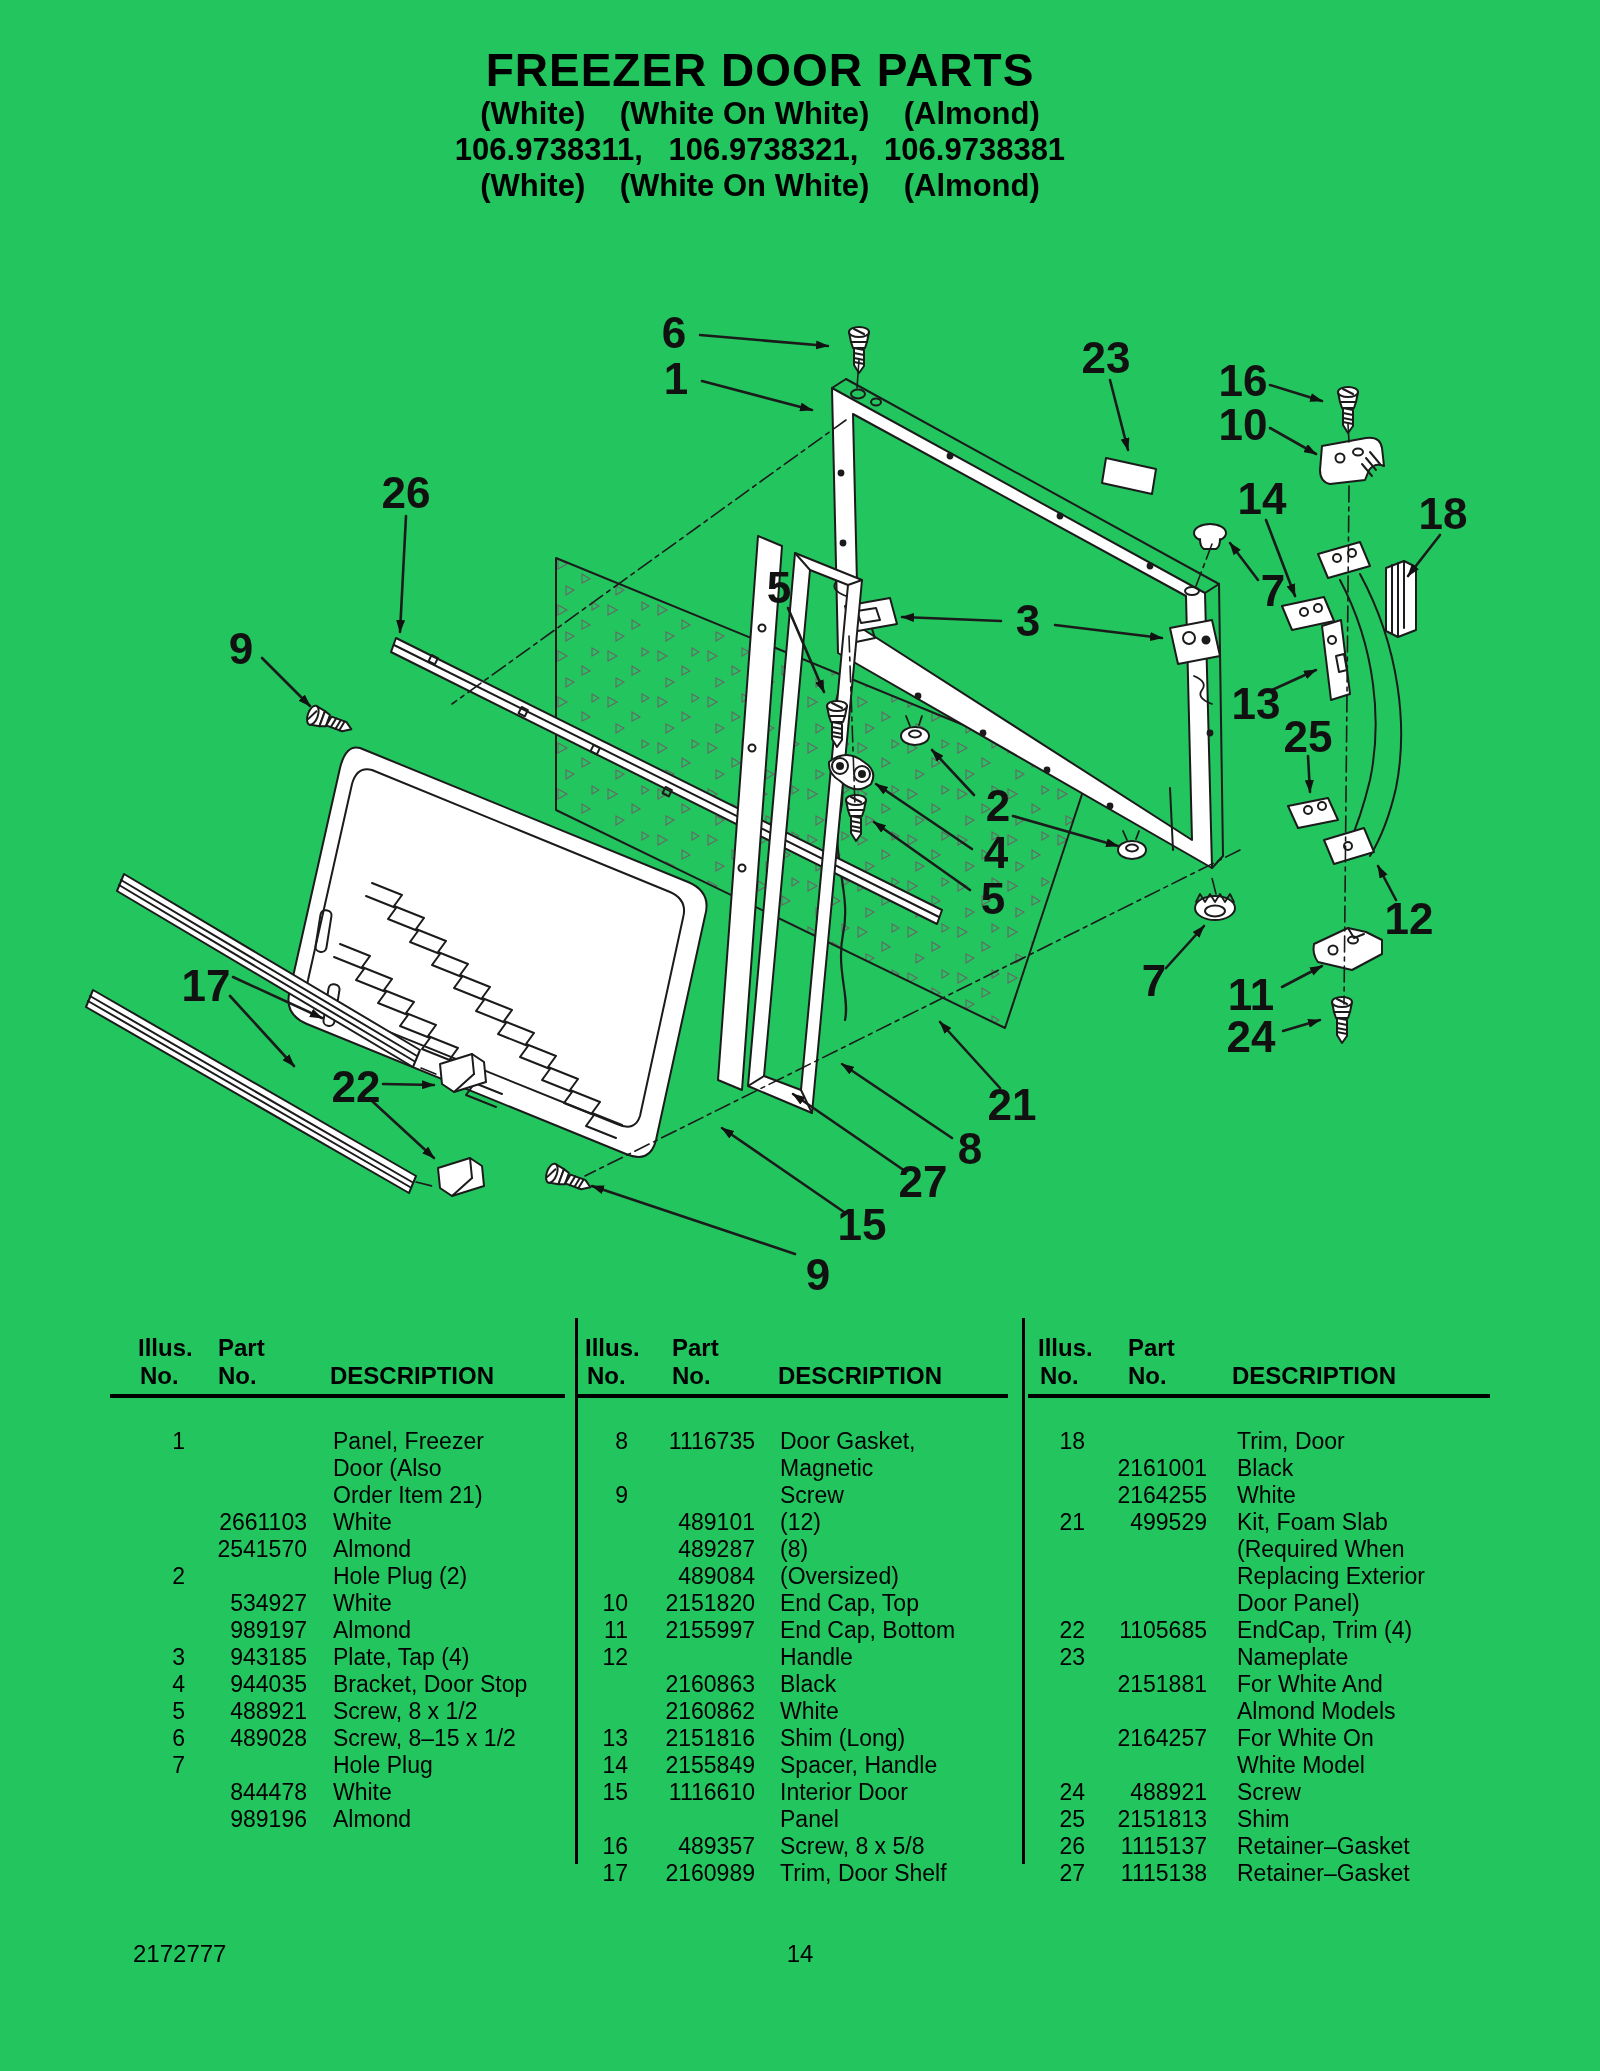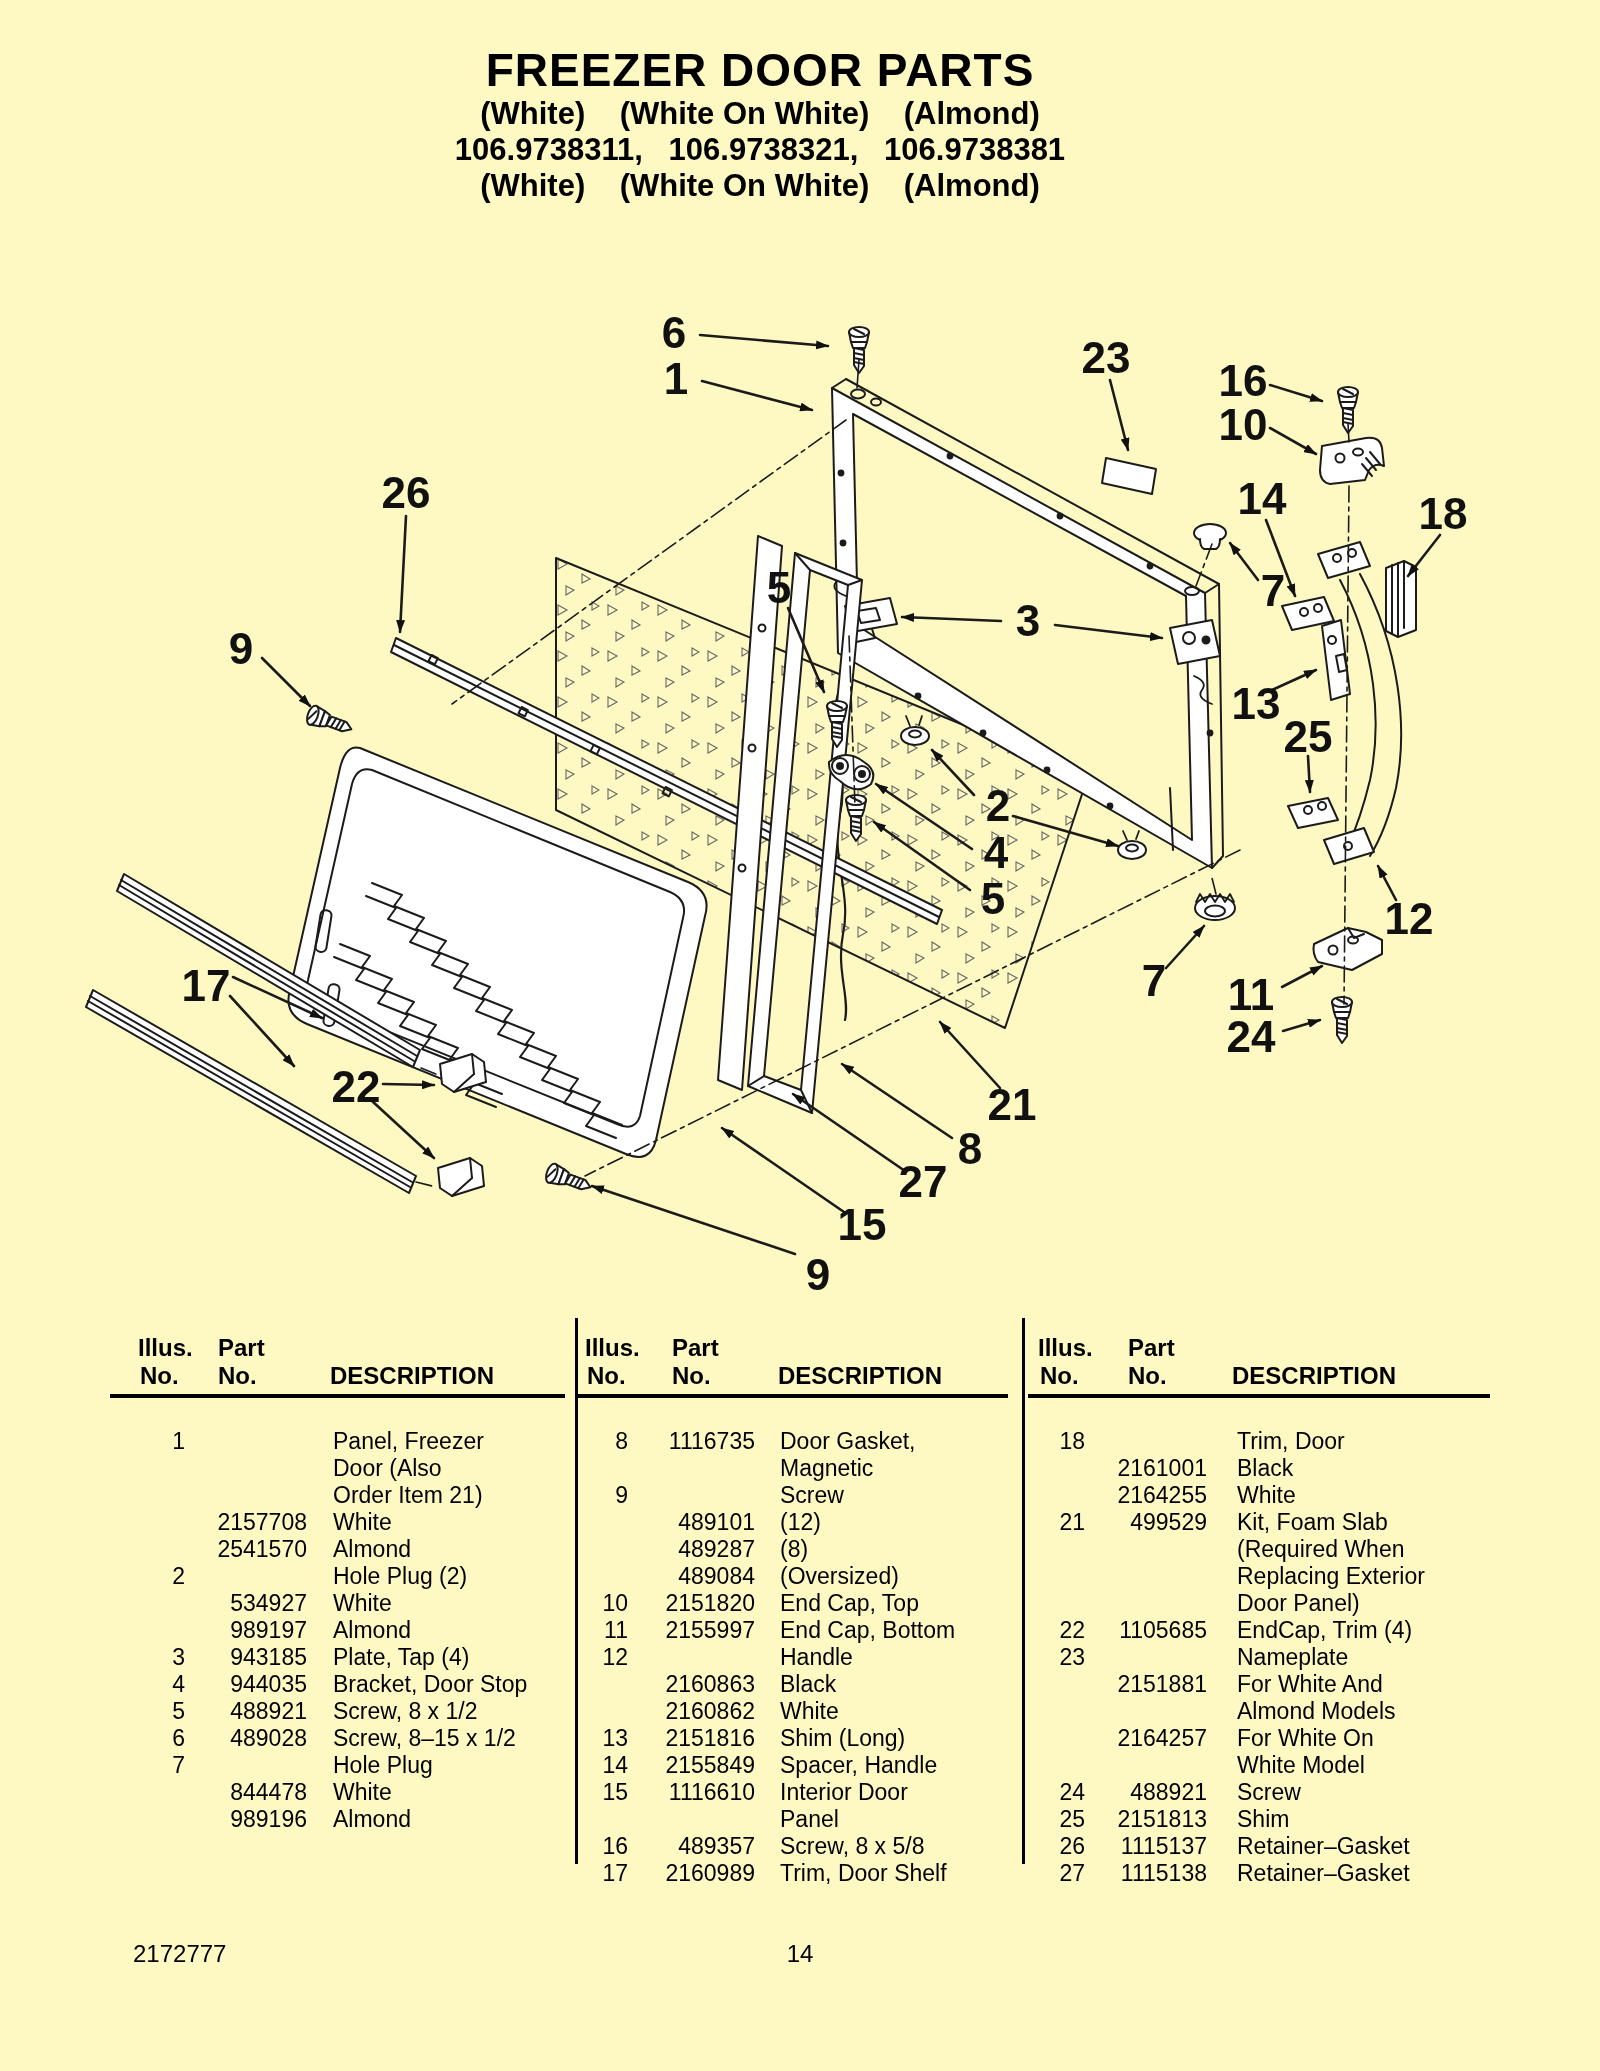--- a/index.html
+++ b/index.html
@@ -1,16 +1,16 @@
 <!DOCTYPE html>
 <html><head>
 <meta charset="utf-8">
 <style>
   html,body{margin:0;padding:0;background:#888;}
-  #page{position:relative;width:1600px;height:2071px;background:#fef9c3;overflow:hidden;
+  #page{position:relative;width:1600px;height:2071px;background:#22c55e;overflow:hidden;
         font-family:"Liberation Sans", sans-serif;color:#000;}
   
   #hdr{position:absolute;left:280px;top:44px;width:960px;text-align:center;font-weight:bold;}
   #hdr .title{font-size:46px;letter-spacing:1px;line-height:52px;}
   #hdr .mline{font-size:31px;line-height:36px;white-space:pre;}
   
   #diag{position:absolute;left:0;top:228px;width:1600px;height:1082px;}
   svg text.co{font-family:"Liberation Sans",sans-serif;font-size:44px;font-weight:bold;fill:#111;}
   
   .tbl{position:absolute;top:1312px;font-size:23px;line-height:27px;}
@@ -367,21 +367,21 @@
           <span class="cp"></span>
           <span class="cd">Door (Also</span>
         </div>
       <div class="row">
           <span class="ci"></span>
           <span class="cp"></span>
           <span class="cd">Order Item 21)</span>
         </div>
       <div class="row">
           <span class="ci"></span>
-          <span class="cp">2157708</span>
+          <span class="cp">2661103</span>
           <span class="cd">White</span>
         </div>
       <div class="row">
           <span class="ci"></span>
           <span class="cp">2541570</span>
           <span class="cd">Almond</span>
         </div>
       <div class="row">
           <span class="ci">2</span>
           <span class="cp"></span>

